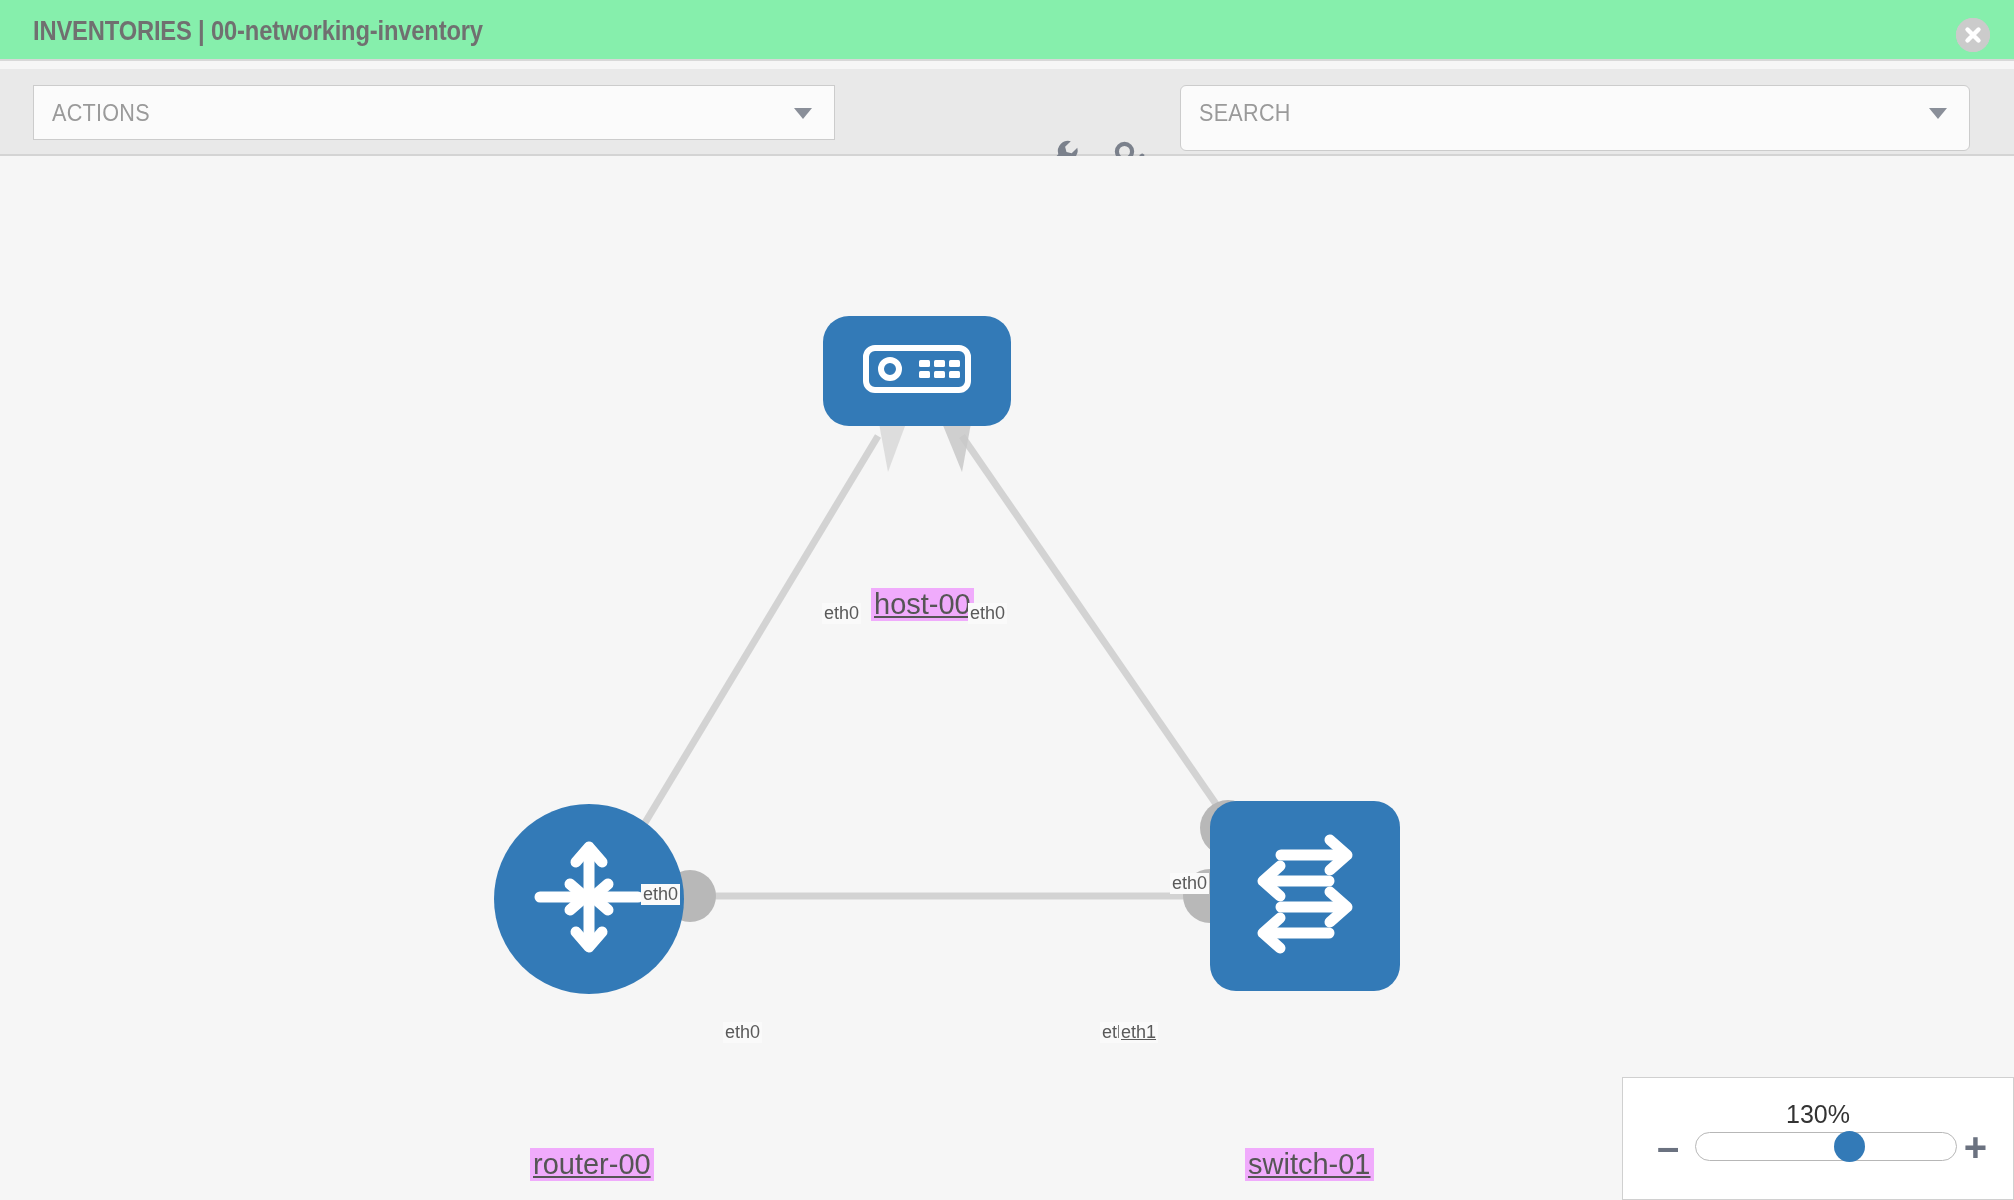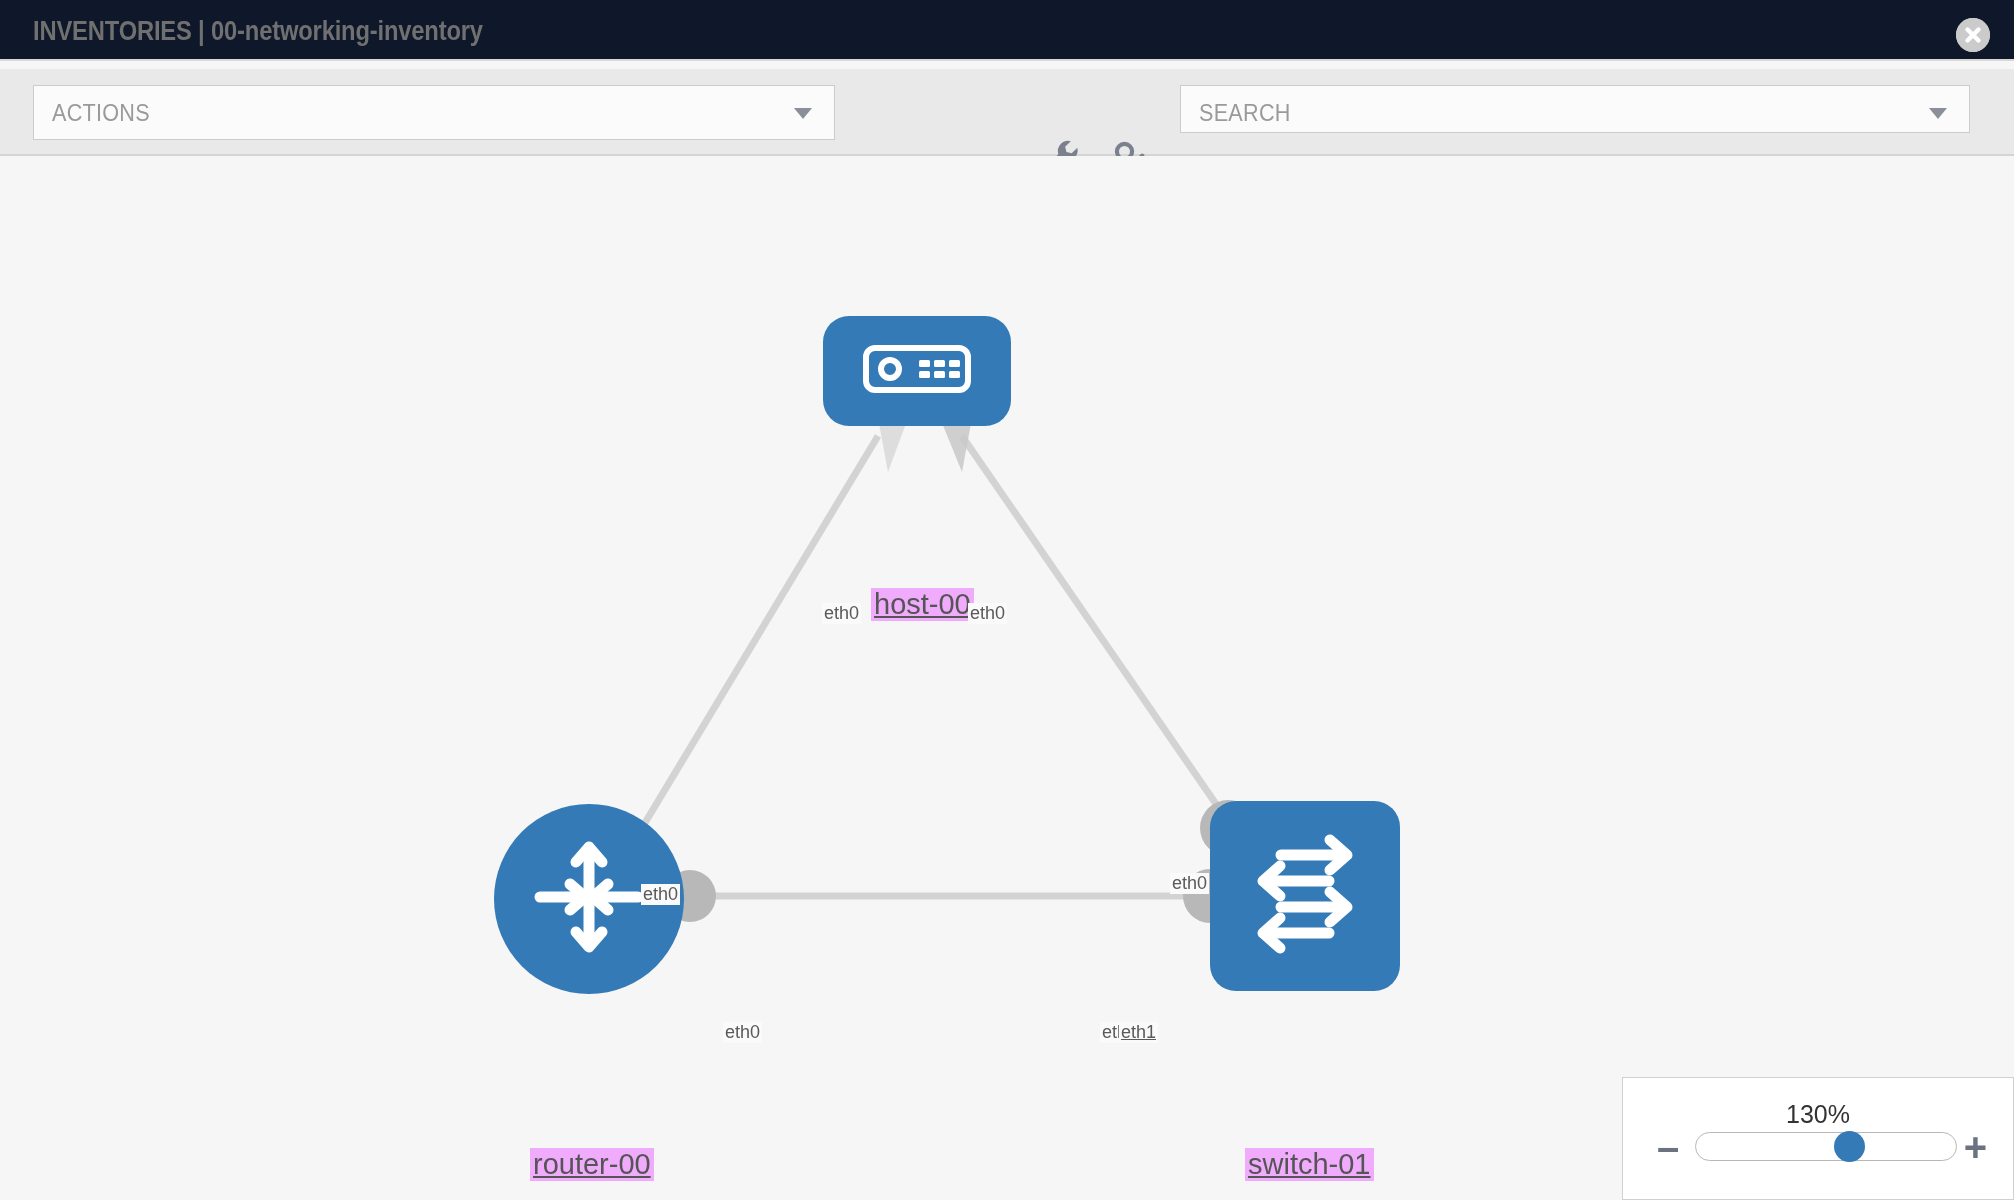--- a/index.html
+++ b/index.html
@@ -18,21 +18,21 @@
     height: 1200px;
     background: #f6f6f6;
   }
 
   
   .header {
     position: absolute;
     top: 0; left: 0;
     width: 2014px;
     height: 61px;
-    background: #0f172a;
+    background: #86efac;
     border-bottom: 2px solid #d8d8d8;
     box-sizing: border-box;
   }
   .header-title {
     position: absolute;
     left: 33px;
     top: 16px;
     font-size: 27px;
     font-weight: bold;
     color: #707070;
@@ -103,24 +103,24 @@
     cursor: pointer;
   }
   .tool-icon.wrench { left: 1041px; }
   .tool-icon.key { left: 1110px; }
 
   .search-box {
     position: absolute;
     left: 1180px;
     top: 16px;
     width: 790px;
-    height: 48px;
+    height: 66px;
     background: #fbfbfb;
     border: 1px solid #cccccc;
-    border-radius: 0;
+    border-radius: 6px;
     box-sizing: border-box;
     cursor: text;
   }
   .search-label {
     position: absolute;
     left: 18px;
     top: 13px;
     font-size: 24px;
     color: #9a9a9a;
     letter-spacing: 0.3px;

